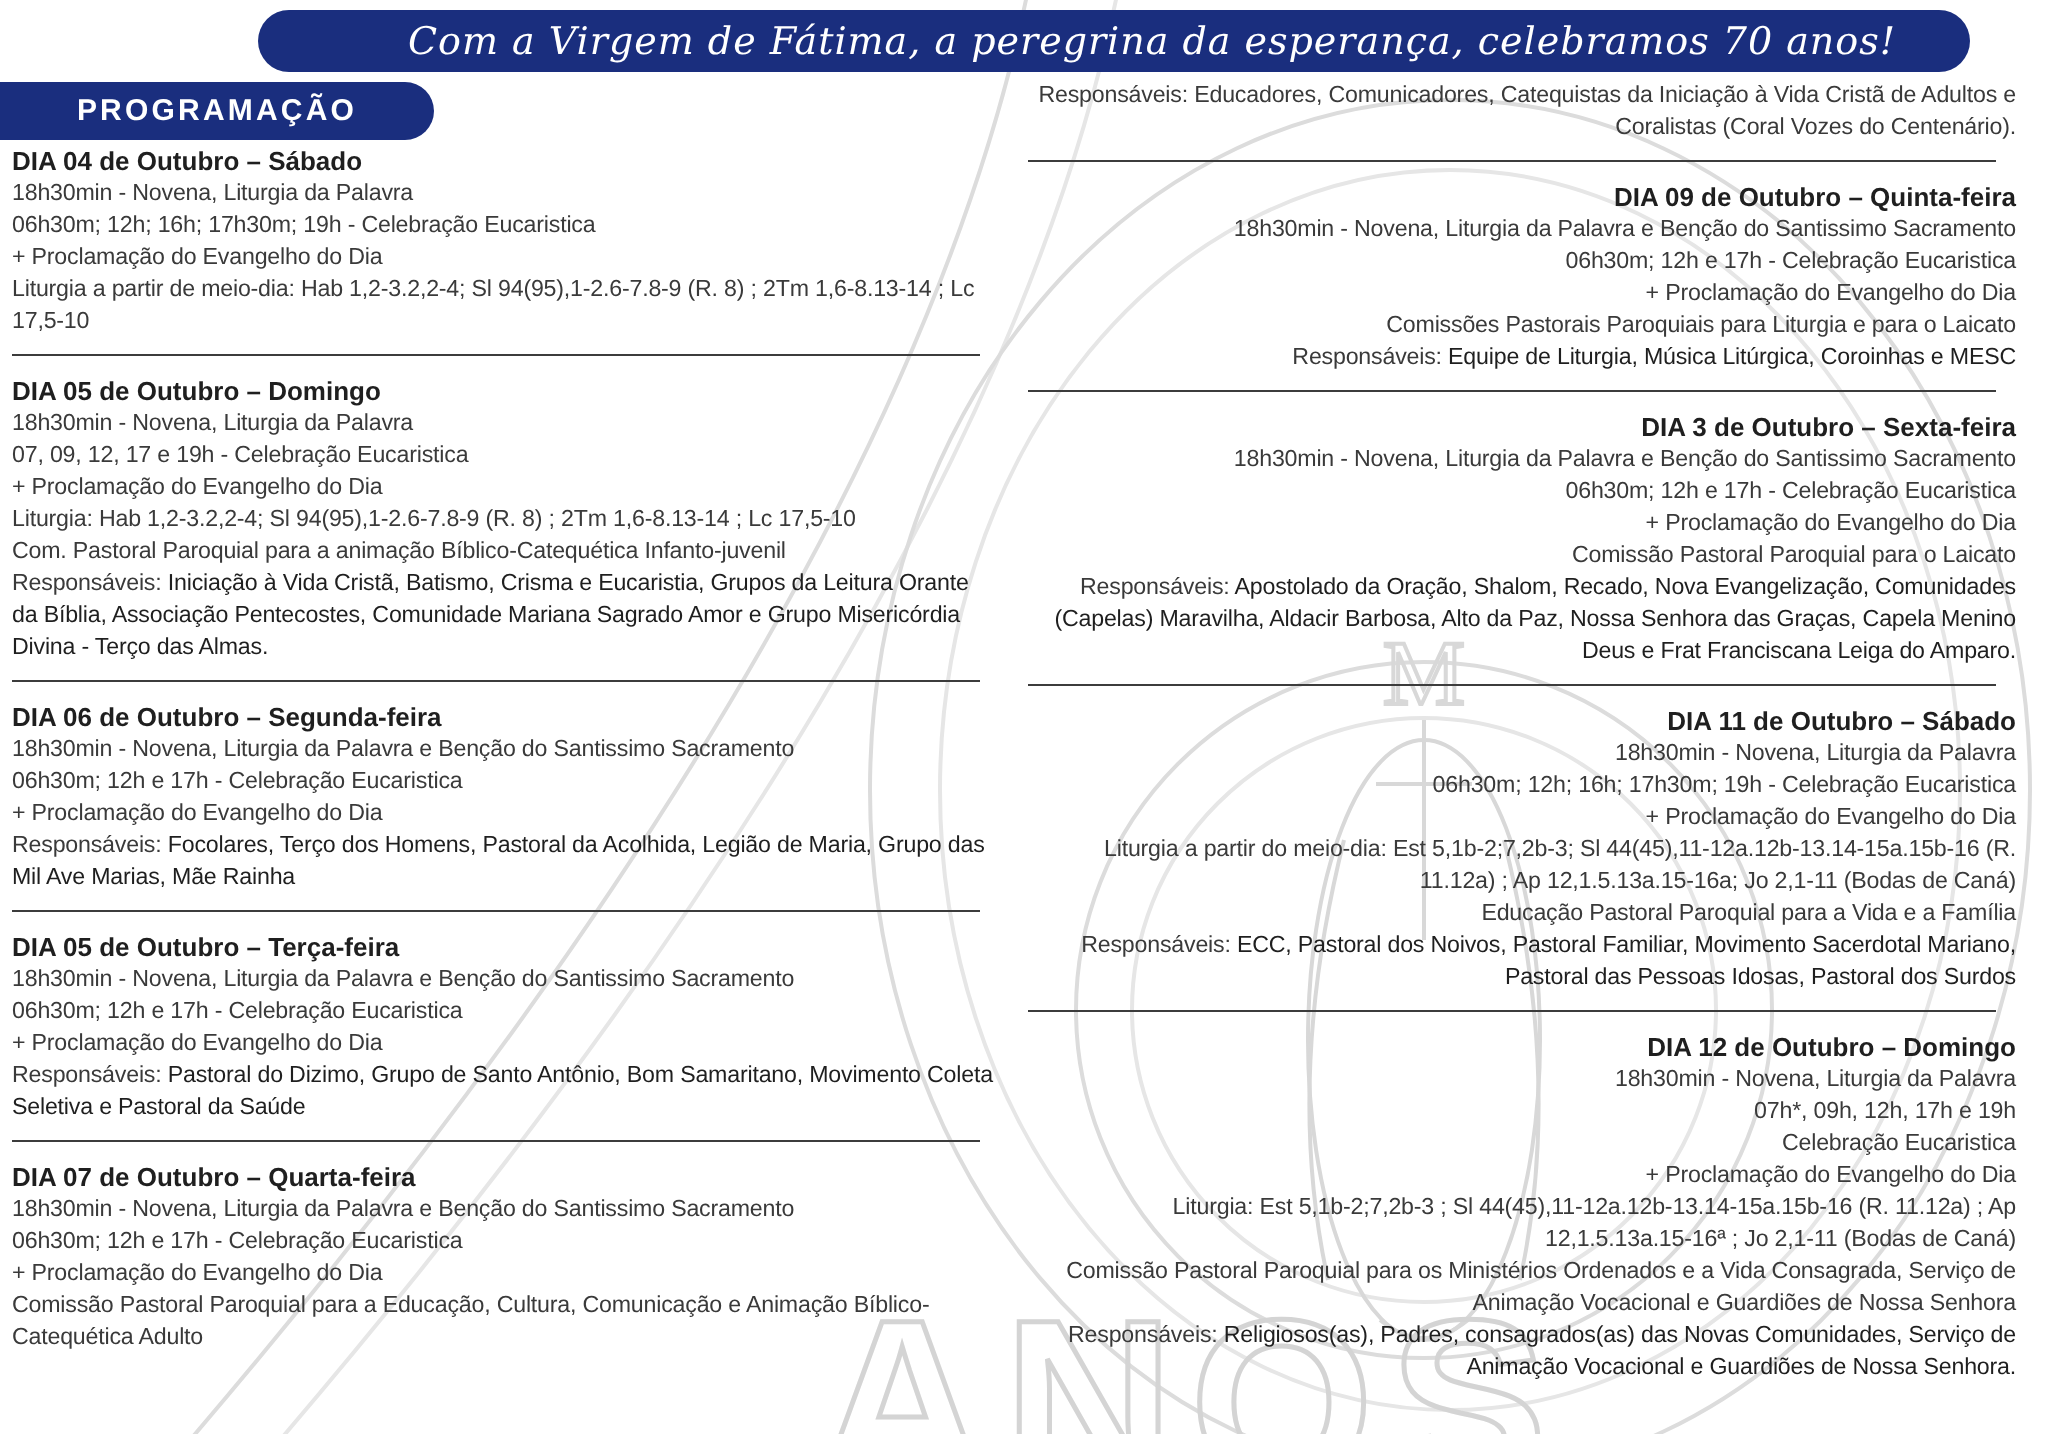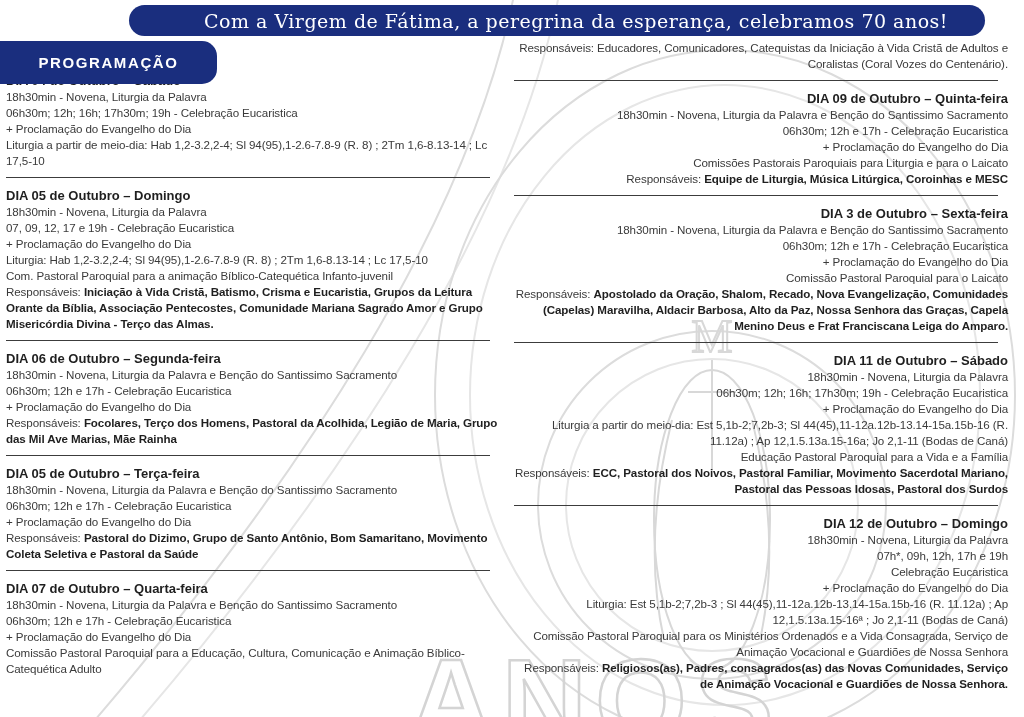--- a/index.html
+++ b/index.html
@@ -17,44 +17,44 @@
   }
   
   .watermark{position:absolute;inset:0;z-index:0;}
   
   .banner{
     position:absolute;top:5px;left:129px;width:856px;height:31px;
     background:var(--navy);border-radius:17px;z-index:3;
     display:flex;align-items:center;justify-content:center;
   }
   .banner-text{
-    color:#ffffff;font-family:"DejaVu Serif",serif;
+    color:#ffffff;font-family:"DejaVu Serif",serif;font-style:italic;
     font-size:19px;letter-spacing:0.5px;white-space:nowrap;margin-left:38px;
   }
   
   .prog-box{
-    position:absolute;top:41px;left:0;width:217px;height:43px;
+    position:absolute;top:41px;left:0;width:217px;height:29px;
     background:var(--navy);border-radius:0 15px 15px 0;z-index:3;
     display:flex;align-items:center;justify-content:center;
   }
   .prog-title{
     color:#ffffff;font-weight:bold;font-size:15px;letter-spacing:1.6px;
   }
   
   .column{position:absolute;width:494px;z-index:2;}
   .col-left{left:6px;top:72px;}
   .col-right{left:514px;top:40px;text-align:right;}
   .day-heading{
     margin:0;font-size:13px;font-weight:bold;color:var(--ink-bold);
     line-height:17px;letter-spacing:0;
   }
   .line{
     margin:0;font-size:11.6px;line-height:16px;letter-spacing:-0.1px;
   }
-  .line .b{font-weight:bold;color:var(--ink-bold);}
+  .line .b{font-weight:normal;color:var(--ink-bold);}
   .divider{
     border:none;border-top:1.5px solid #3c3c3c;
     margin:8px 0 9px 0;width:98%;
   }
 </style>
 </head>
 <body>
 
 <svg class="watermark" viewBox="0 0 1024 717" width="1024" height="717" aria-hidden="true">
   <g fill="none" stroke="#dcdcdc" stroke-width="2">

